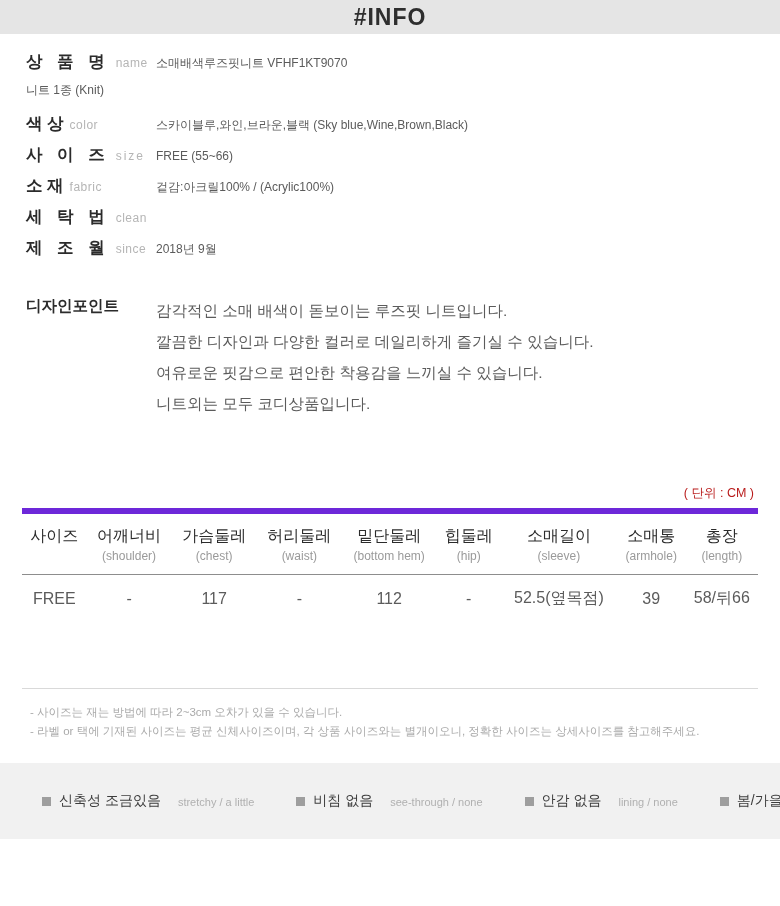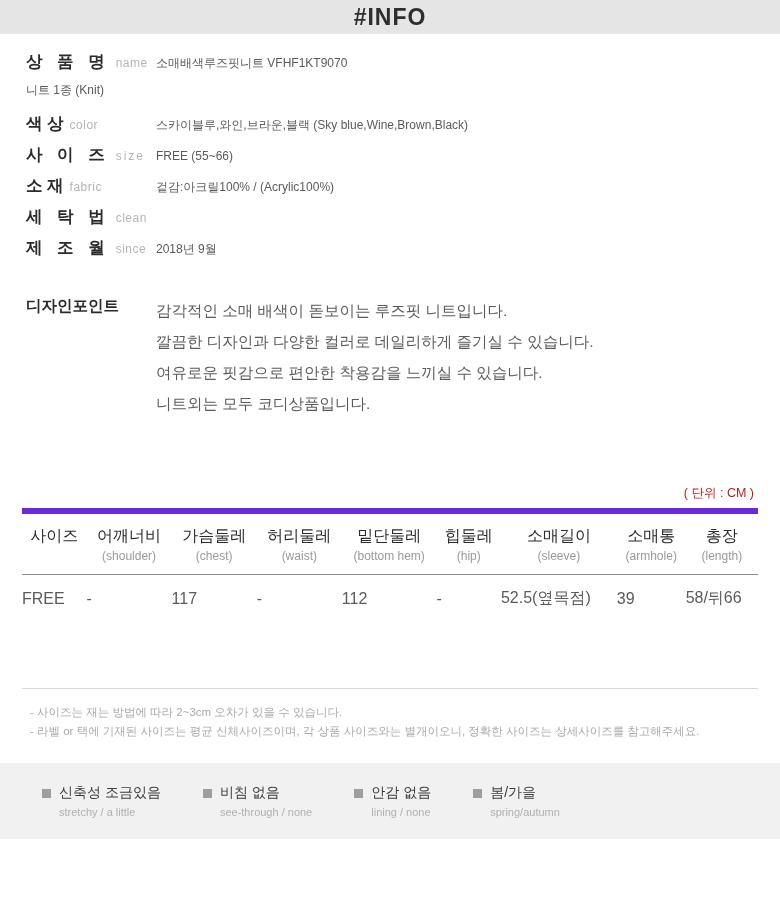--- a/index.html
+++ b/index.html
@@ -113,21 +113,21 @@
     font-weight: normal;
     color: #9a9a9a;
     text-align: center;
     padding-bottom: 11px;
     white-space: nowrap;
   }
   table.size-table tbody td {
     border-top: 1px solid #8d8d8d;
     font-size: 16px;
     color: #5b5b5b;
-    text-align: left;
+    text-align: center;
     padding: 13px 0 13px 0;
     white-space: nowrap;
   }
   .table-bottom-rule {
     width: 736px;
     height: 1px;
     background: #d9d9d9;
     margin: 66px 22px 0 22px;
   }
 
@@ -147,21 +147,21 @@
     margin-top: 22px;
     width: 780px;
     height: 76px;
     background: #f1f1f1;
     display: flex;
     align-items: center;
     padding-left: 42px;
   }
   .feature {
     display: flex;
-    flex-direction: column;
+    flex-direction: row;
     justify-content: center;
     margin-right: 42px;
   }
   .feature-top {
     display: flex;
     align-items: center;
   }
   .sq {
     width: 9px;
     height: 9px;

